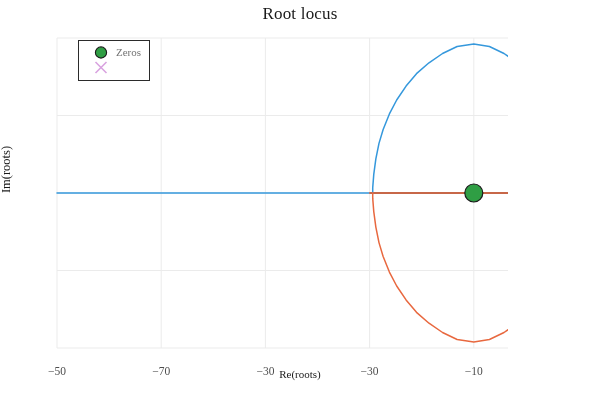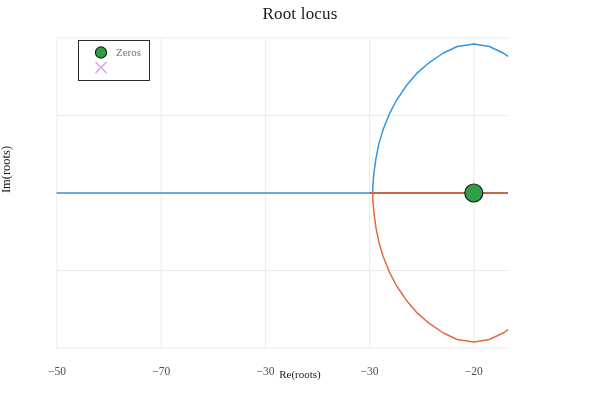--- a/index.html
+++ b/index.html
@@ -113,21 +113,21 @@
       <div class="ytick-wrap" style="top: 270.5px;"></div>
       <div class="ytick-wrap" style="top: 193px;"></div>
       <div class="ytick-wrap" style="top: 115.5px;"></div>
       <div class="ytick-wrap" style="top: 38px;"></div>
     </div>
   <div id="xtick-container">
       <div class="xtick-label" style="left: 57px;">−50</div>
       <div class="xtick-label" style="left: 161.2px;">−70</div>
       <div class="xtick-label" style="left: 265.4px;">−30</div>
       <div class="xtick-label" style="left: 369.6px;">−30</div>
-      <div class="xtick-label" style="left: 473.8px;">−20</div>
+      <div class="xtick-label" style="left: 473.8px;">−10</div>
       <div class="xtick-label" style="left: 578px;">0</div>
     </div>
 
   <div id="plot-area">
     <svg id="plot-svg" width="521" height="310" viewBox="0 0 521 310">
       <g id="gridlines">
           <line x1="0" y1="0" x2="0" y2="310" stroke="#ebebeb" stroke-width="1"></line>
           <line x1="104.2" y1="0" x2="104.2" y2="310" stroke="#ebebeb" stroke-width="1"></line>
           <line x1="208.4" y1="0" x2="208.4" y2="310" stroke="#ebebeb" stroke-width="1"></line>
           <line x1="312.59999999999997" y1="0" x2="312.59999999999997" y2="310" stroke="#ebebeb" stroke-width="1"></line>

